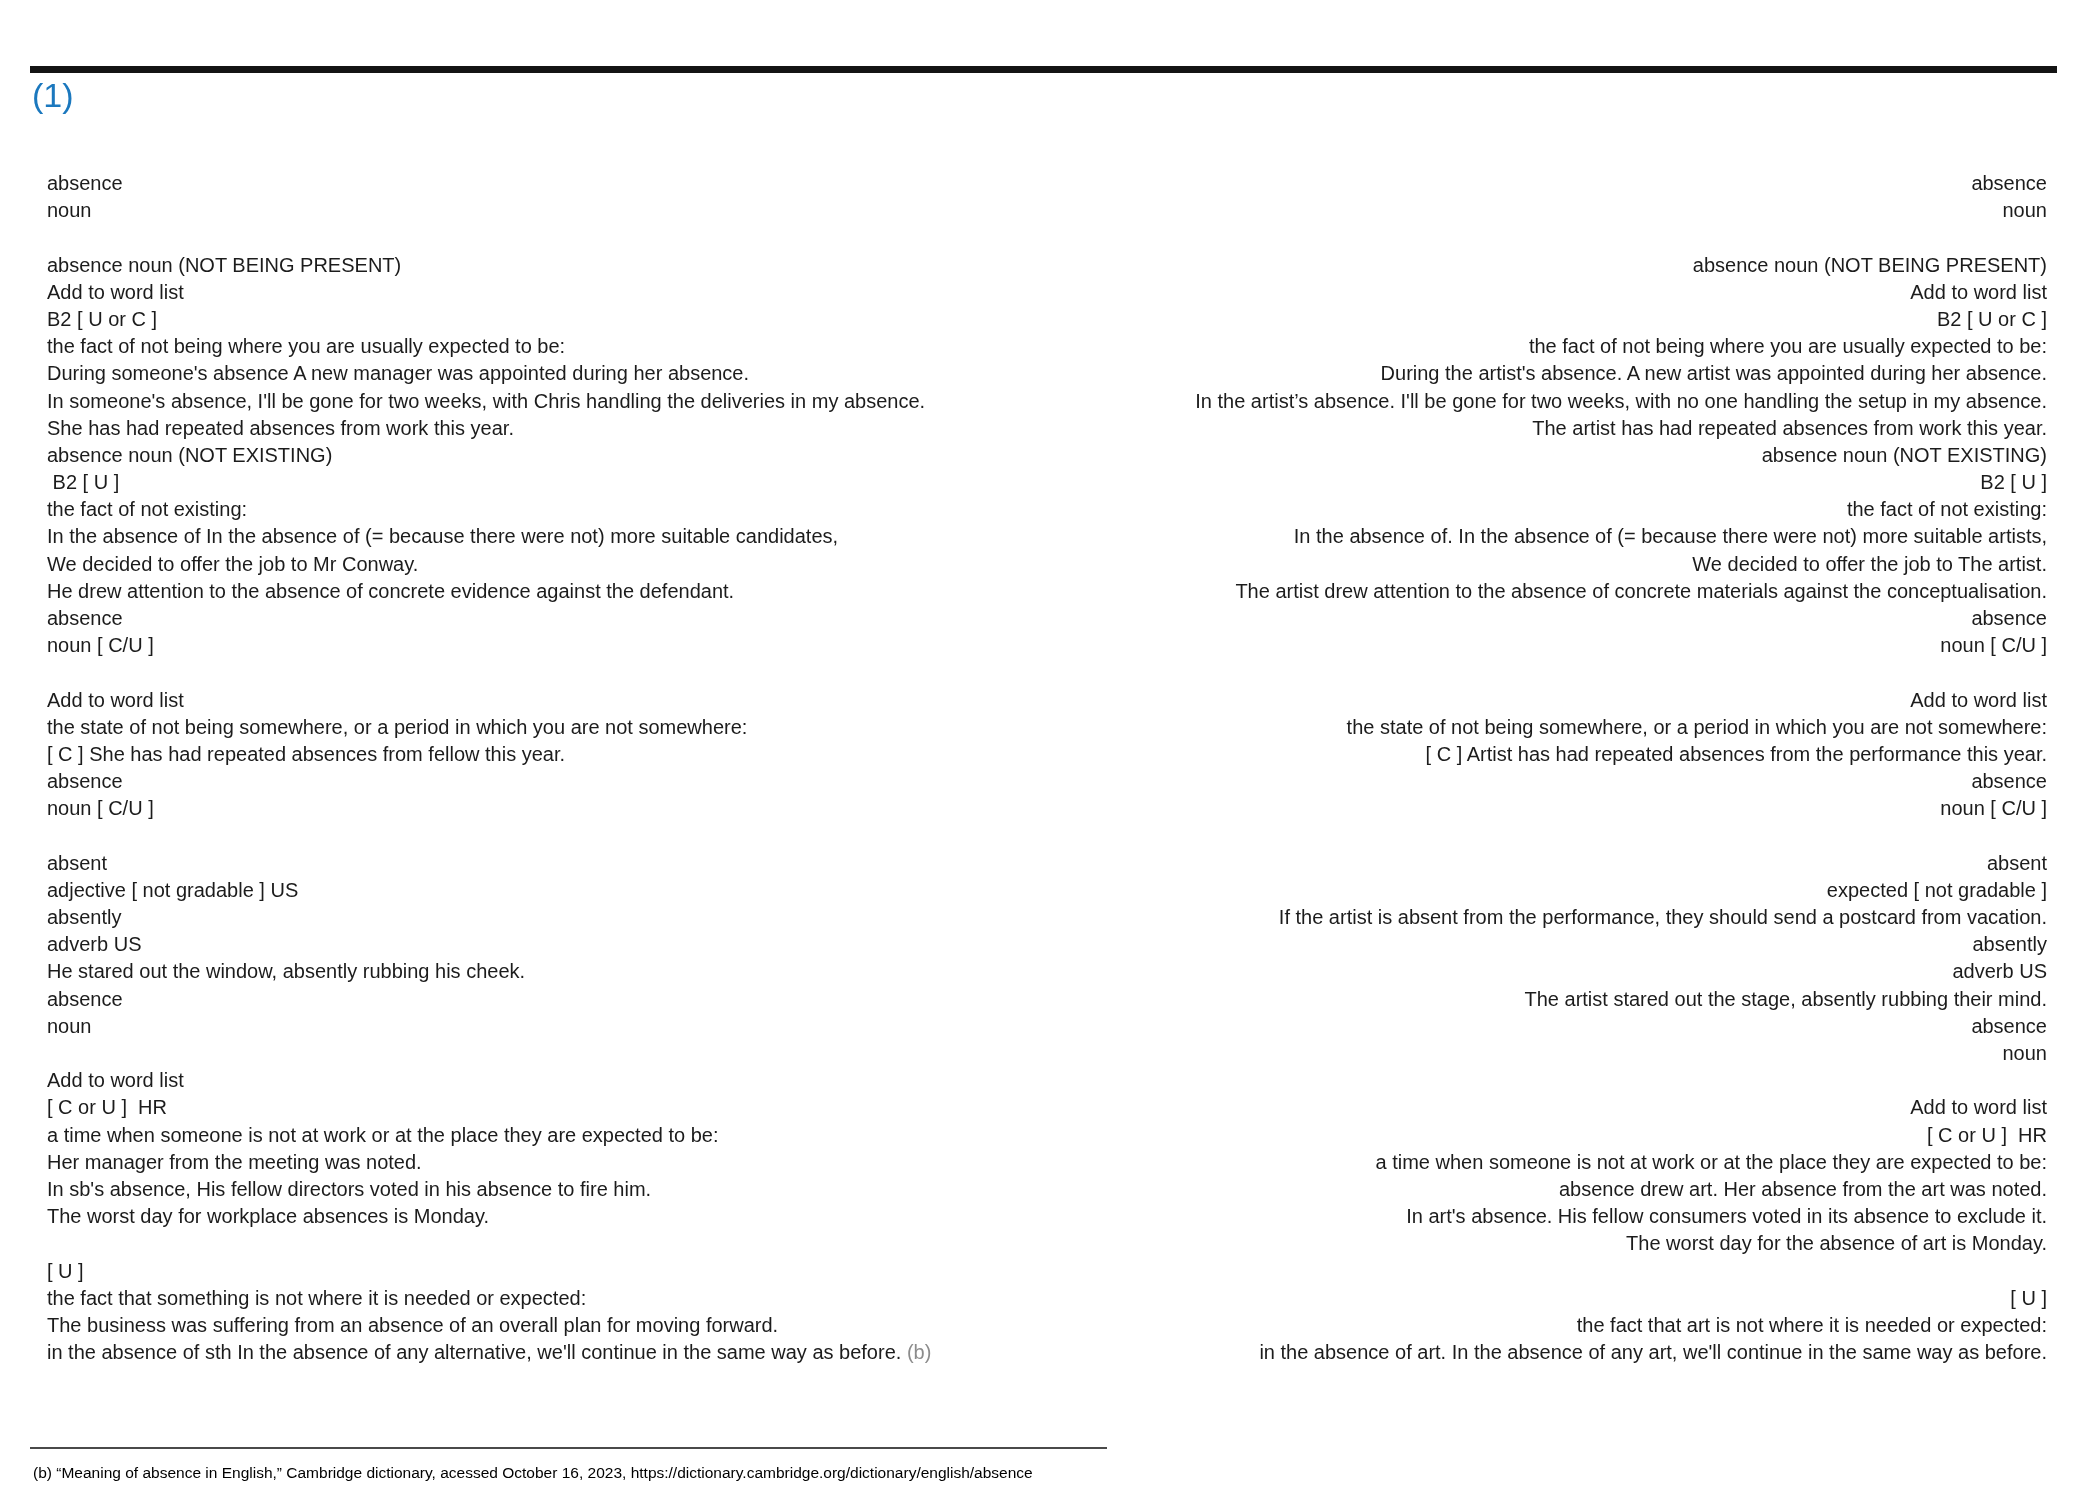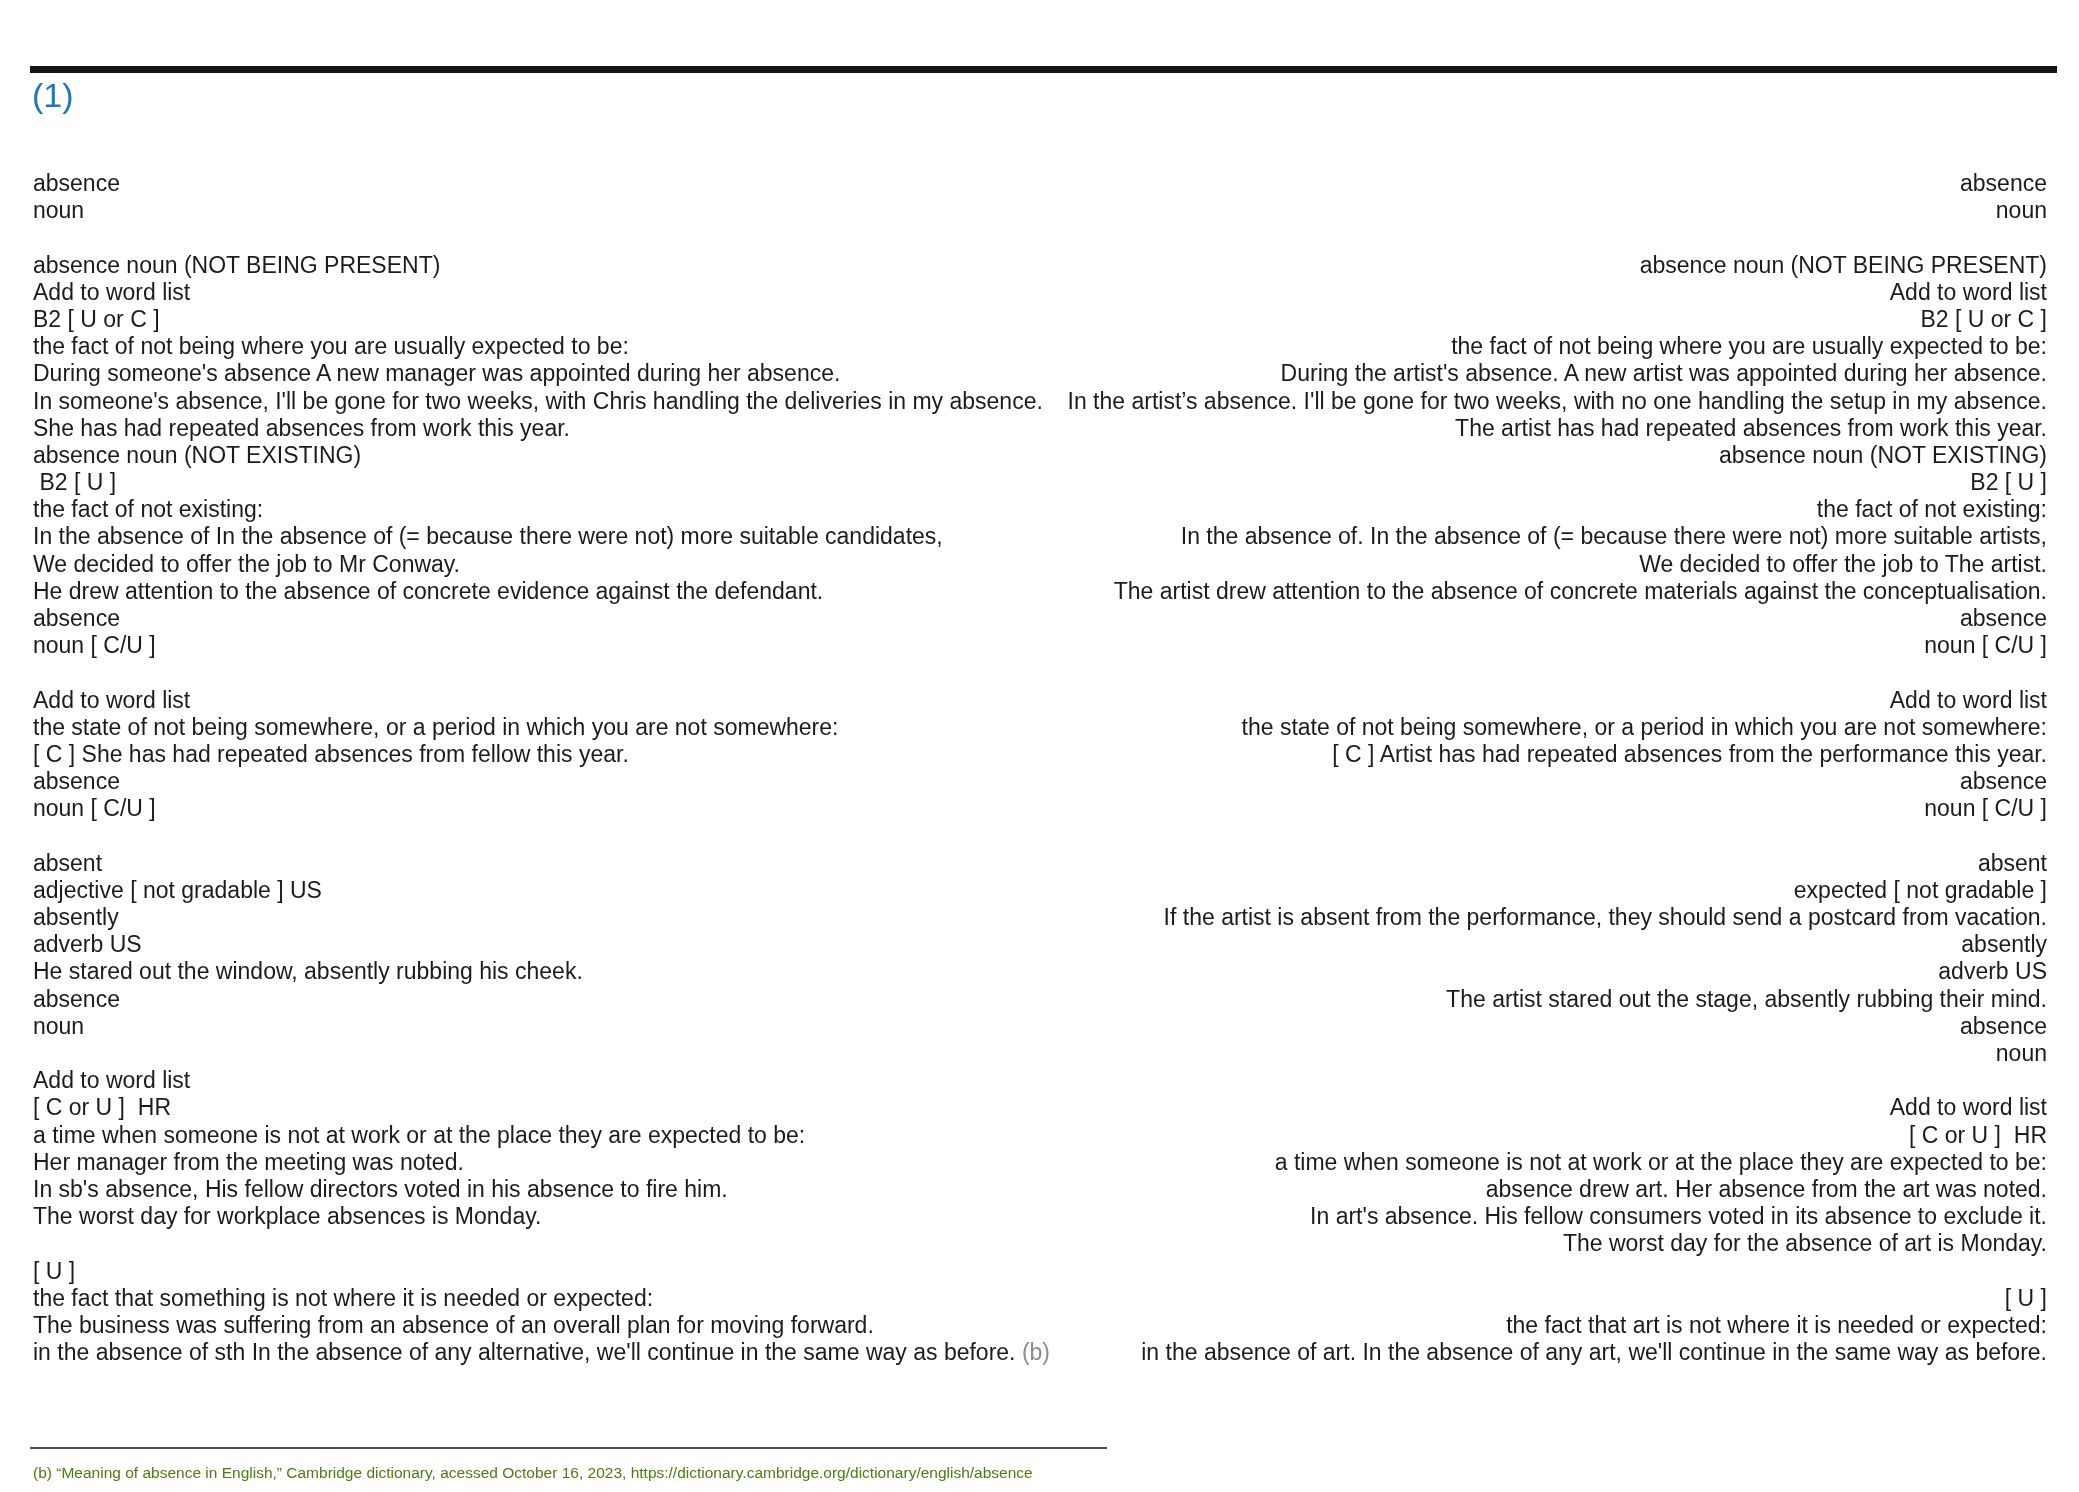--- a/index.html
+++ b/index.html
@@ -31,21 +31,22 @@
     left: 32px;
     top: 76px;
     font-size: 34px;
     line-height: 38px;
     font-weight: 400;
     color: #1b78be;
   }
   .column {
     position: absolute;
     top: 170px;
-    font-size: 23px;
+    font-size: 20px;
+    margin-left: 14px;
   }
   .column .line {
     height: 27.2px;
     line-height: 27.2px;
     white-space: pre;
   }
   .col-left {
     left: 33px;
     text-align: left;
   }
@@ -63,21 +64,21 @@
     width: 1077px;
     height: 2px;
     background: #4a4a4a;
   }
   .footnote {
     position: absolute;
     left: 33px;
     top: 1462px;
     font-size: 15.5px;
     line-height: 22px;
-    color: #4d7c0f;
+    color: #000000;
     white-space: pre;
     text-align: right;
   }
 </style>
 </head>
 <body>
 
 <div class="page">
   <div class="top-rule"></div>
   <div class="marker">(1)</div>

